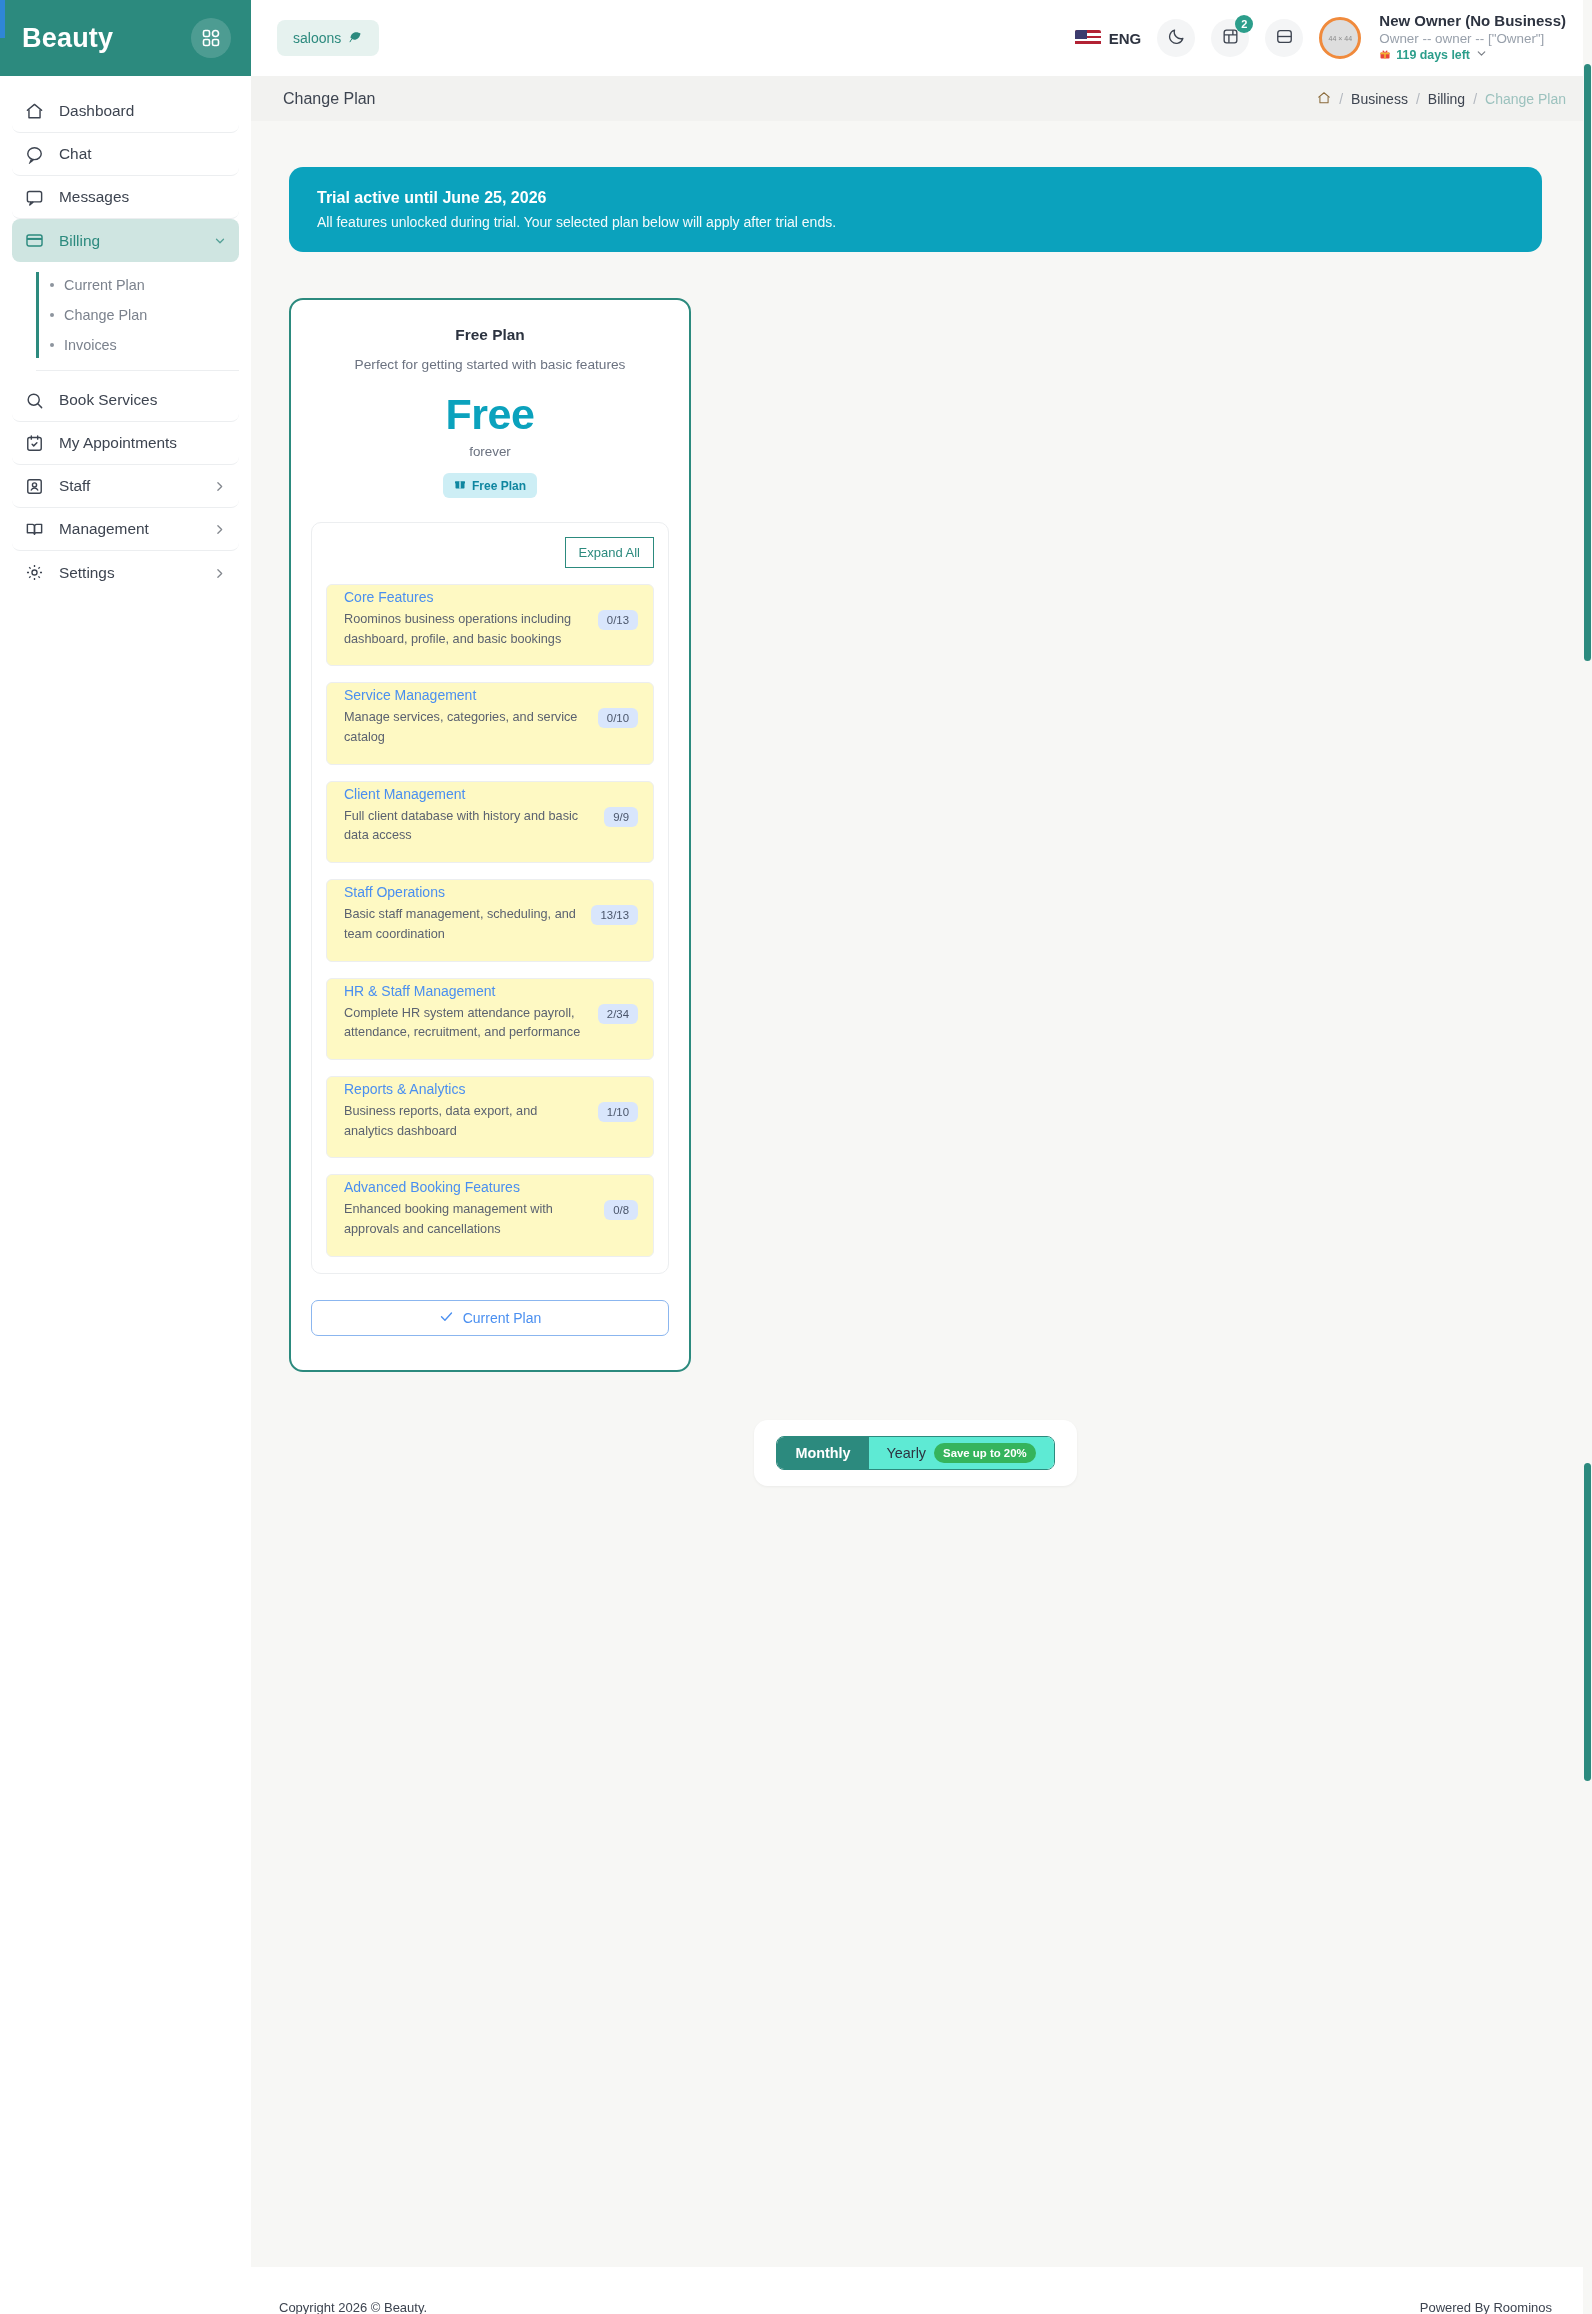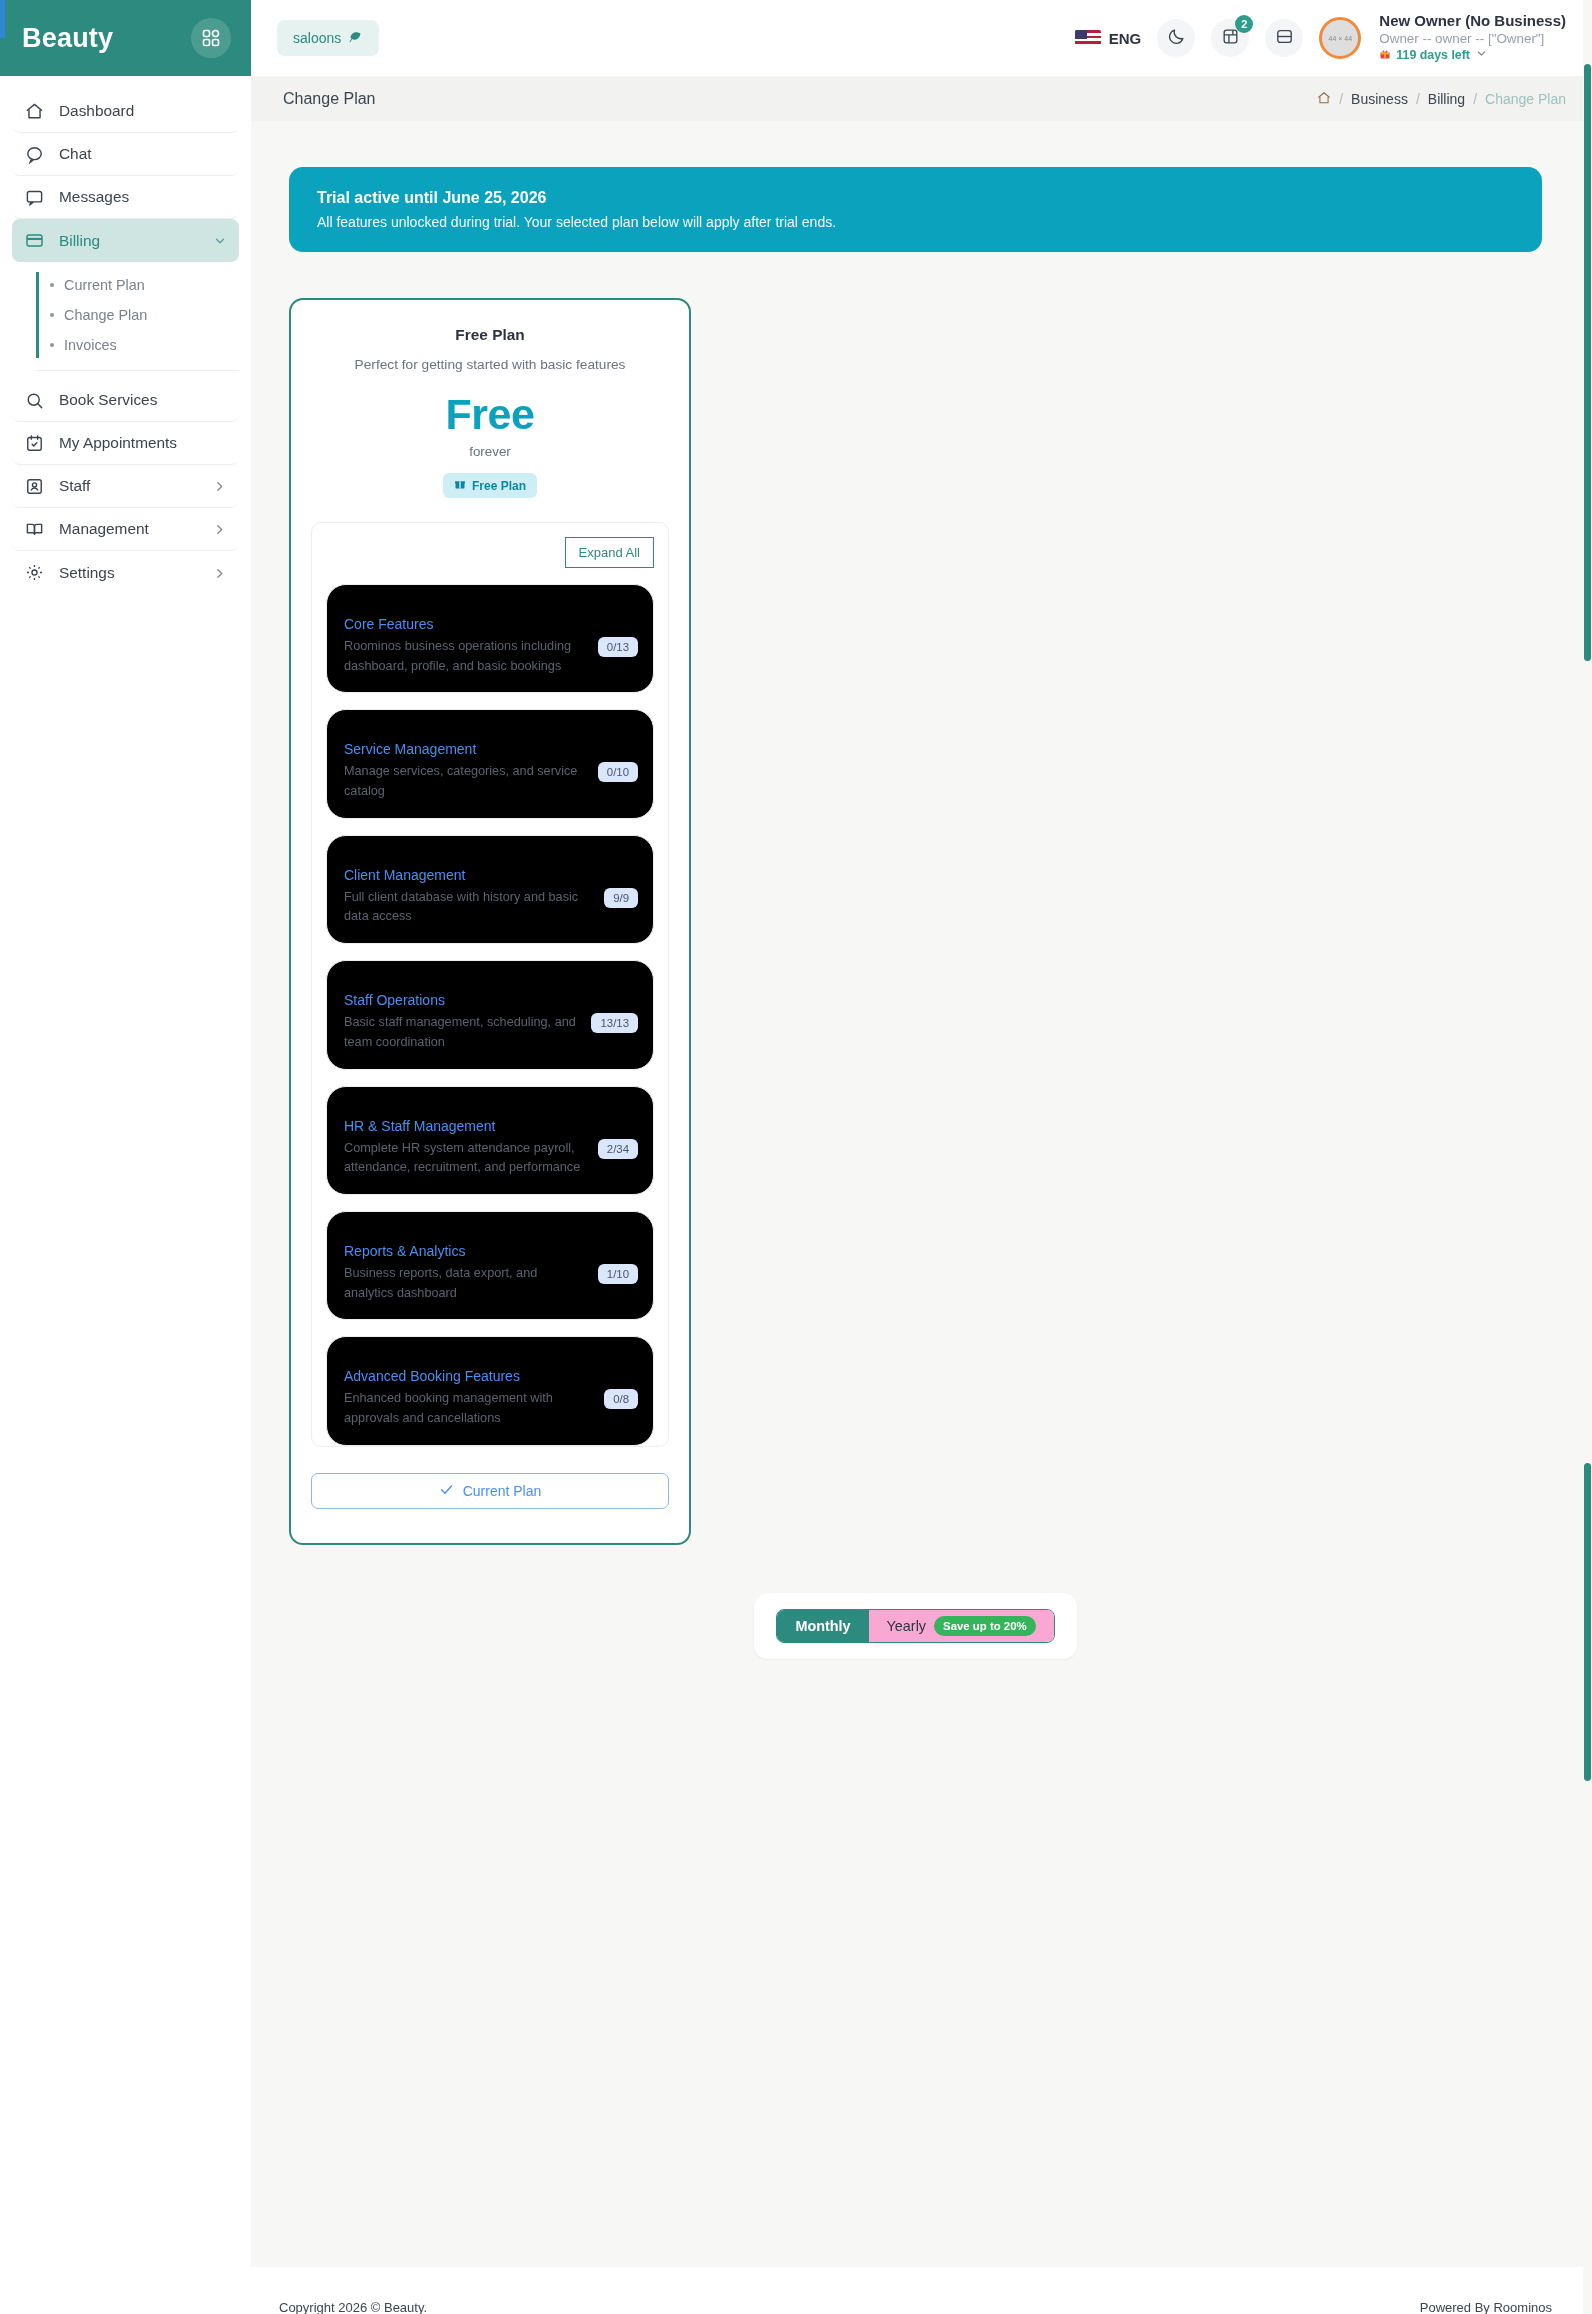--- a/index.html
+++ b/index.html
@@ -137,23 +137,23 @@
   .feature-box {
     margin-top: 24px; border: 1px solid #eceef0; border-radius: 10px;
     padding: 14px 14px 16px 14px; max-height: 925px; overflow:hidden; position:relative;
   }
   .expand-row { display:flex; justify-content:flex-end; }
   .expand-btn {
     border: 1px solid #2c8a7e; color:#2c8a7e; background:#fff; border-radius:0;
     font-size: 13px; padding: 7px 13px; cursor:pointer; font-family:inherit;
   }
   .feat-item {
-    margin-top: 16px; border:1px solid #eceef0; border-radius: 20px;
-    padding: 31px 15px 16px 17px; display:flex; align-items:flex-start; gap: 10px;
-    background:#000000; cursor:pointer;
+    margin-top: 16px; border:1px solid #eceef0; border-radius: 6px;
+    padding: 4px 15px 16px 17px; display:flex; align-items:flex-start; gap: 10px;
+    background:#fef9c3; cursor:pointer;
   }
   .feat-text { flex:1; min-width:0; }
   .feat-title { color:#4a8ff0; font-size: 14px; font-weight:500; margin-bottom: 5px; }
   .feat-desc { color:#5b6270; font-size: 12.7px; line-height: 1.55; }
   .feat-count {
     flex:none; margin-top: 21px; background:#d9e6fc; color:#4b566b;
     font-size: 11.4px; border-radius: 6px; padding: 4px 9px; white-space:nowrap;
   }
 
   .current-plan-btn {
@@ -163,21 +163,21 @@
     cursor:pointer; font-family:inherit;
   }
 
   .toggle-wrap { display:flex; justify-content:center; margin-top: 48px; }
   .toggle-card { background:#fff; border-radius: 14px; padding: 16px 22px; box-shadow: 0 1px 3px rgba(0,0,0,.05); }
   .toggle {
     display:flex; border:1px solid #2c8a7e; border-radius:8px; overflow:hidden; height: 34px;
   }
   .toggle-opt {
     display:flex; align-items:center; gap:8px; padding: 0 18px; font-size:14.4px;
-    cursor:pointer; color:#2d3340; background:#f9a8d4;
+    cursor:pointer; color:#2d3340; background:#5eead4;
   }
   .toggle-opt.sel { background:#2c8a7e; color:#fff; font-weight:600; }
   .save-pill {
     background:#35b45c; color:#fff; font-size:11.4px; font-weight:700;
     border-radius: 11px; padding: 4px 9px;
   }
 
   
   .footer {
     position:absolute; left:251px; top: 2267px; width: 1341px; height: 48px;

